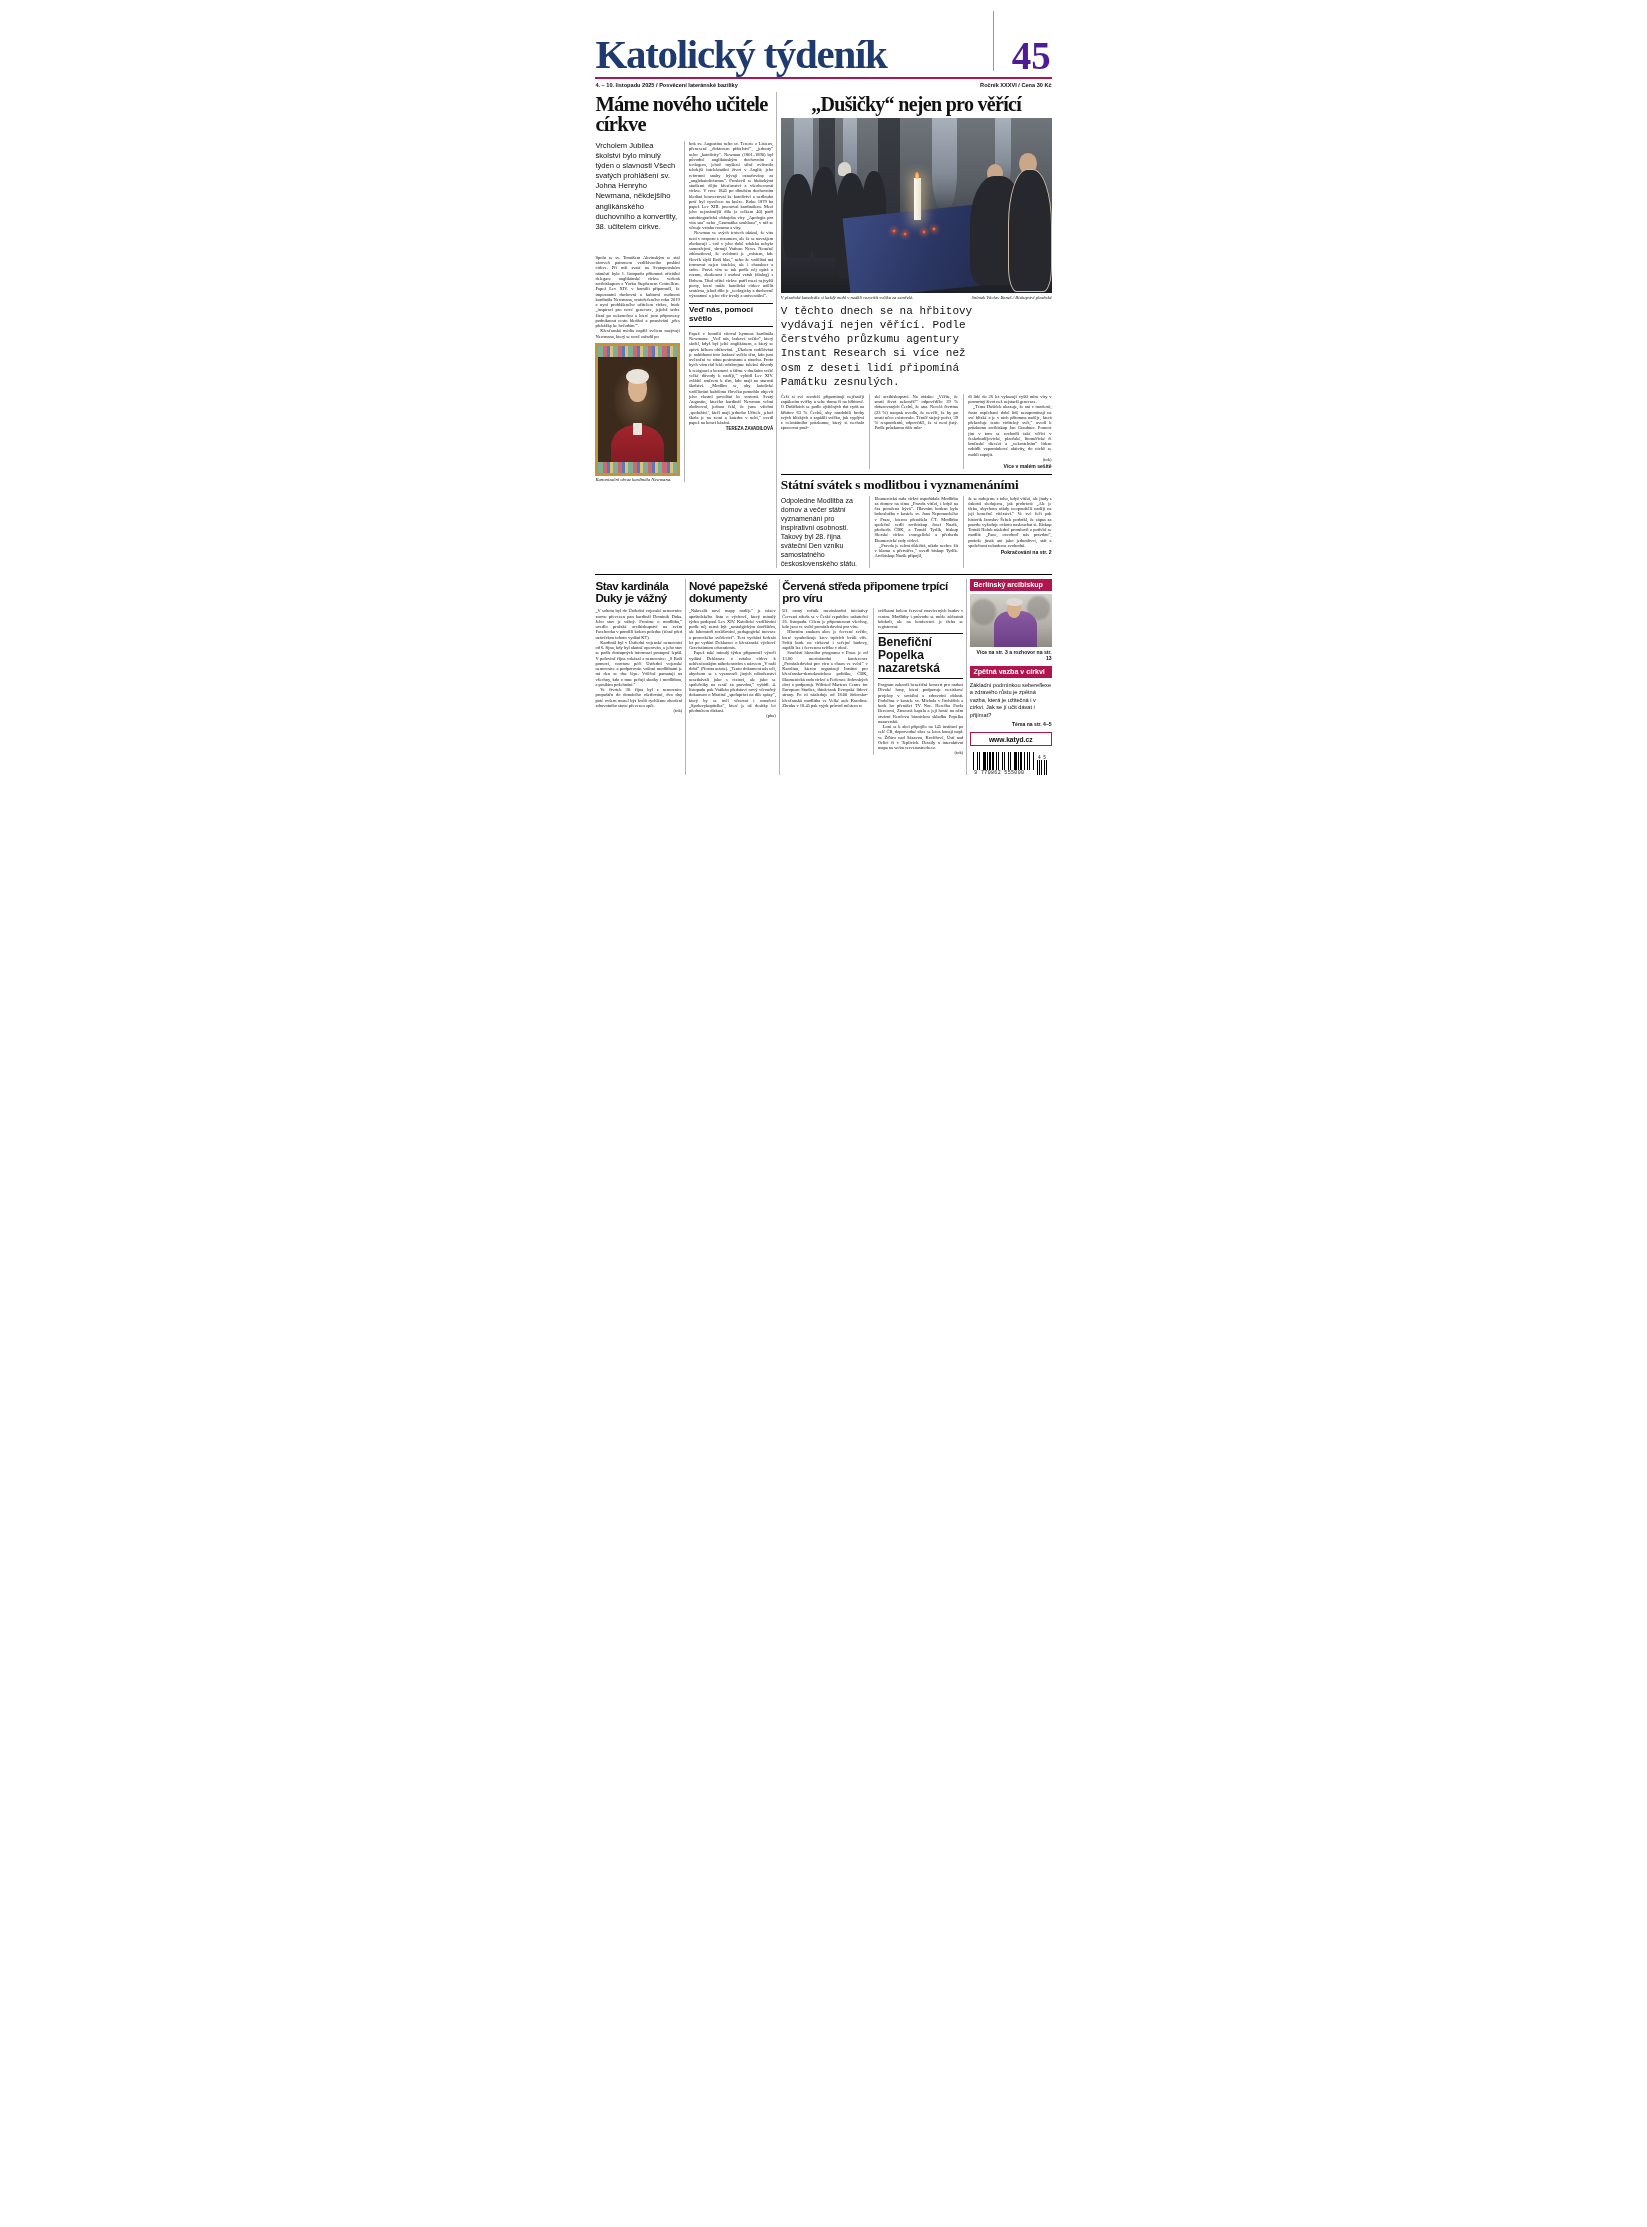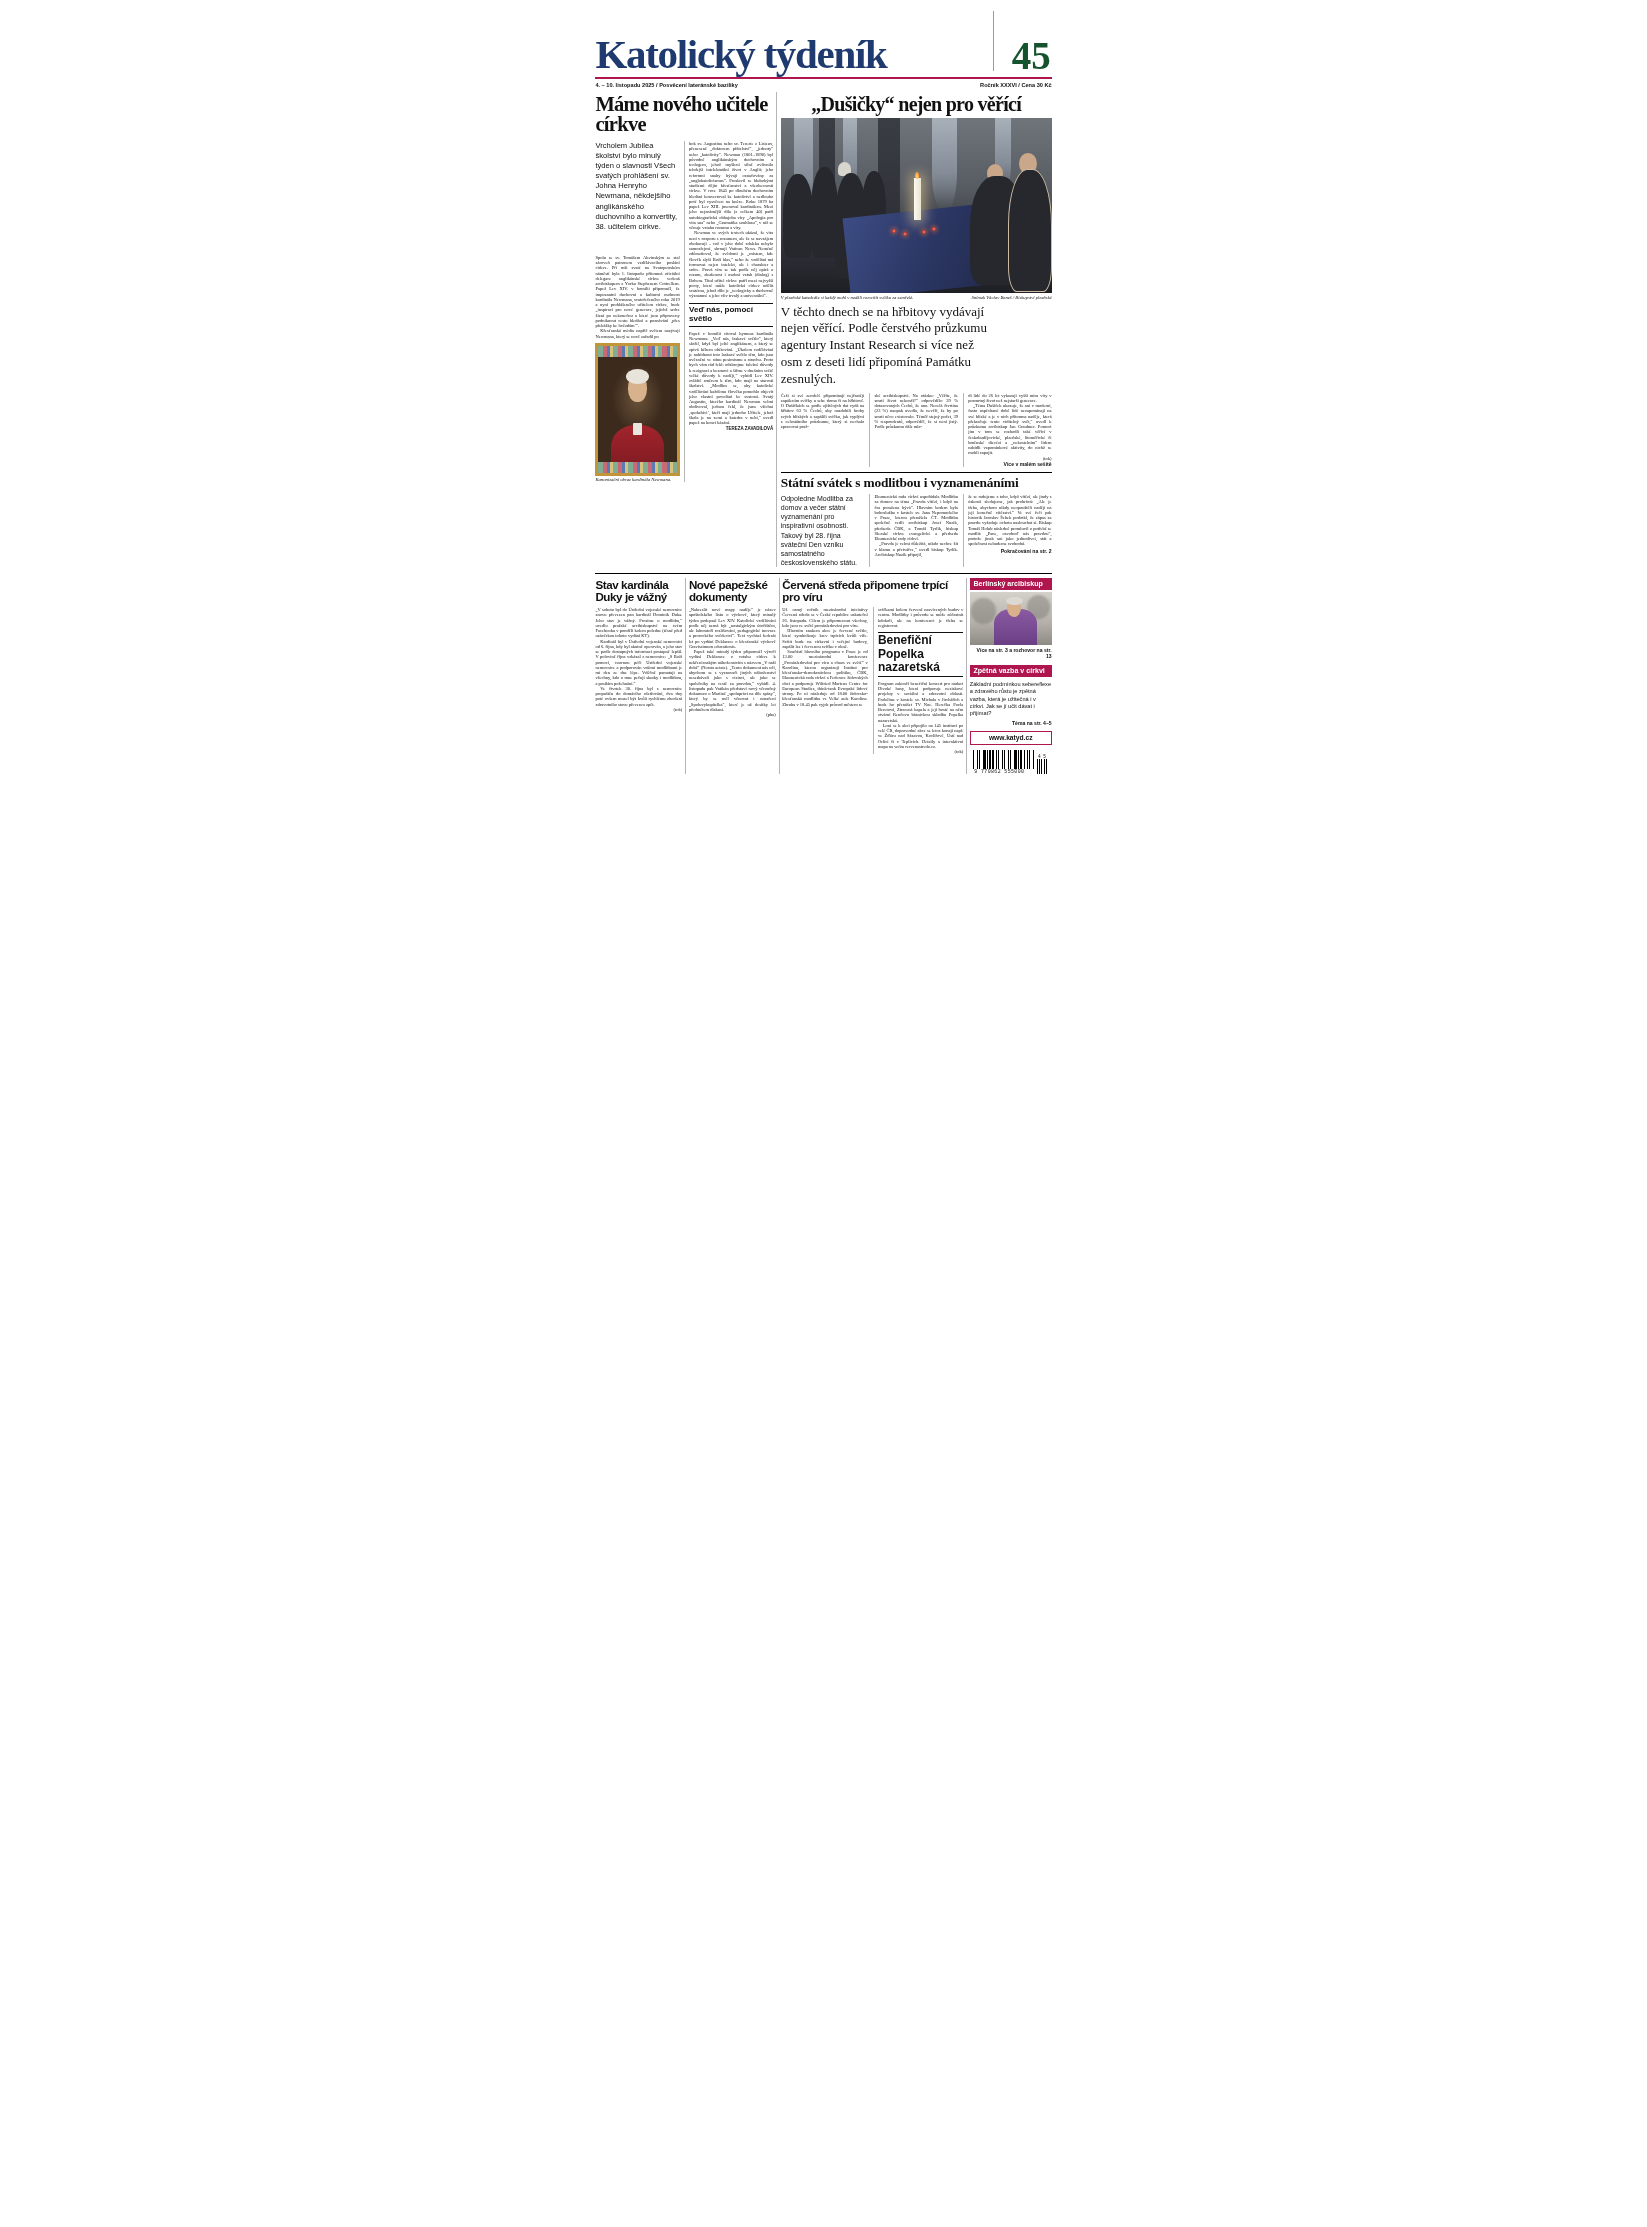--- a/index.html
+++ b/index.html
@@ -6,21 +6,21 @@
   body { margin: 0; background: #ffffff; color: #111; }
   .page { width: 499px; margin: 0 auto; padding: 6.2px 21.4px 8px; position: relative;
           font-family: "Liberation Serif", serif; background: #fff; }
 
   
   .masthead { position: relative; height: 66px; }
   .mast-title { position: absolute; left: 0; bottom: -0.9px; font-family: "Liberation Serif", serif;
                 font-weight: bold; font-size: 41px; line-height: 0.9; color: #1f3a6e; letter-spacing: -1.3px; }
   .mast-div { position: absolute; right: 58px; top: 5.3px; bottom: 0.9px; width: 0.9px; background: #9a9a9a; }
   .mast-issue { position: absolute; right: 0.9px; bottom: -0.9px; font-family: "Liberation Serif", serif;
-                font-weight: bold; font-size: 39px; line-height: 0.9; color: #14532d; }
+                font-weight: bold; font-size: 39px; line-height: 0.9; color: #4c1d95; }
   .mast-rule { height: 1.8px; background: #b0164e; margin-top: 5.3px; }
   .dateline { display: flex; justify-content: space-between; font-family: "Liberation Sans", sans-serif;
               font-weight: bold; font-size: 5.6px; padding: 2.7px 0 4px; }
 
   
   .body p { font-size: 4.5px; line-height: 1.17; text-align: justify; margin: 0; }
   .body p.ind { text-indent: 4.9px; }
   .sign-row { display: flex; justify-content: flex-end; font-size: 4.5px; }
   .author { text-align: right; font-family: "Liberation Sans", sans-serif; font-weight: bold;
             font-size: 4.5px; margin-top: 0.4px; }
@@ -64,21 +64,21 @@
   .ph.hairlight { background: #d8d5cf; border-radius: 50% 50% 30% 30%; }
   .ph.table { left: 26%; top: 57%; width: 76%; height: 46%; background: linear-gradient(120deg,#3c4c84 0%,#2a3561 45%,#1c2440 100%);
               transform: rotate(-6deg); transform-origin: left bottom; }
   .ph.candle { left: 49.2%; top: 34%; width: 2.4%; height: 24%; background: linear-gradient(90deg,#fdfaf0,#e8e2cf);
                box-shadow: 0 0 11.6px 4.5px rgba(255,220,150,.45); }
   .ph.flame { left: 49.7%; top: 30.5%; width: 1.4%; height: 4%; background: radial-gradient(ellipse at 50% 70%, #ffd98a 0%, #ff9d3c 60%, rgba(255,140,40,0) 100%); border-radius: 50% 50% 50% 50% / 60% 60% 40% 40%; }
   .ph.votive { width: 4px; height: 4px; background: radial-gradient(circle,#ff8a5a 0%,#c2312d 70%); border-radius: 50%;
                box-shadow: 0 0 4.5px 1.3px rgba(255,120,60,.5); }
 
   .photo-caption-row { display: flex; justify-content: space-between; }
-  .dusicky-perex { font-family: Liberation Serif, serif; font-size: 13px; line-height: 1.3; margin: 4px 0 4.5px; max-width: 209px; }
+  .dusicky-perex { font-family: Liberation Mono, monospace; font-size: 11px; line-height: 1.3; margin: 4px 0 4.5px; max-width: 209px; }
   .cols3 { display: flex; gap: 4.9px; }
   .cols3 .col { flex: 1; min-width: 0; }
 
   .h-rule-black { height: 0.9px; background: #000; margin: 4.9px 0 3.1px; }
   .statni-headline { font-weight: bold; font-size: 13.4px; line-height: 1.0; letter-spacing: -0.2px; margin: 0.9px 0 4.5px; }
   .statni-cols { display: flex; gap: 4.9px; }
   .statni-cols .col { flex: 1; min-width: 0; }
   .statni-perex { font-family: "Liberation Sans", sans-serif; font-size: 7px; line-height: 1.3; }
   .continuation { text-align: right; font-family: "Liberation Sans", sans-serif; font-weight: bold; font-size: 5.1px; margin-top: 0.9px; }
 

